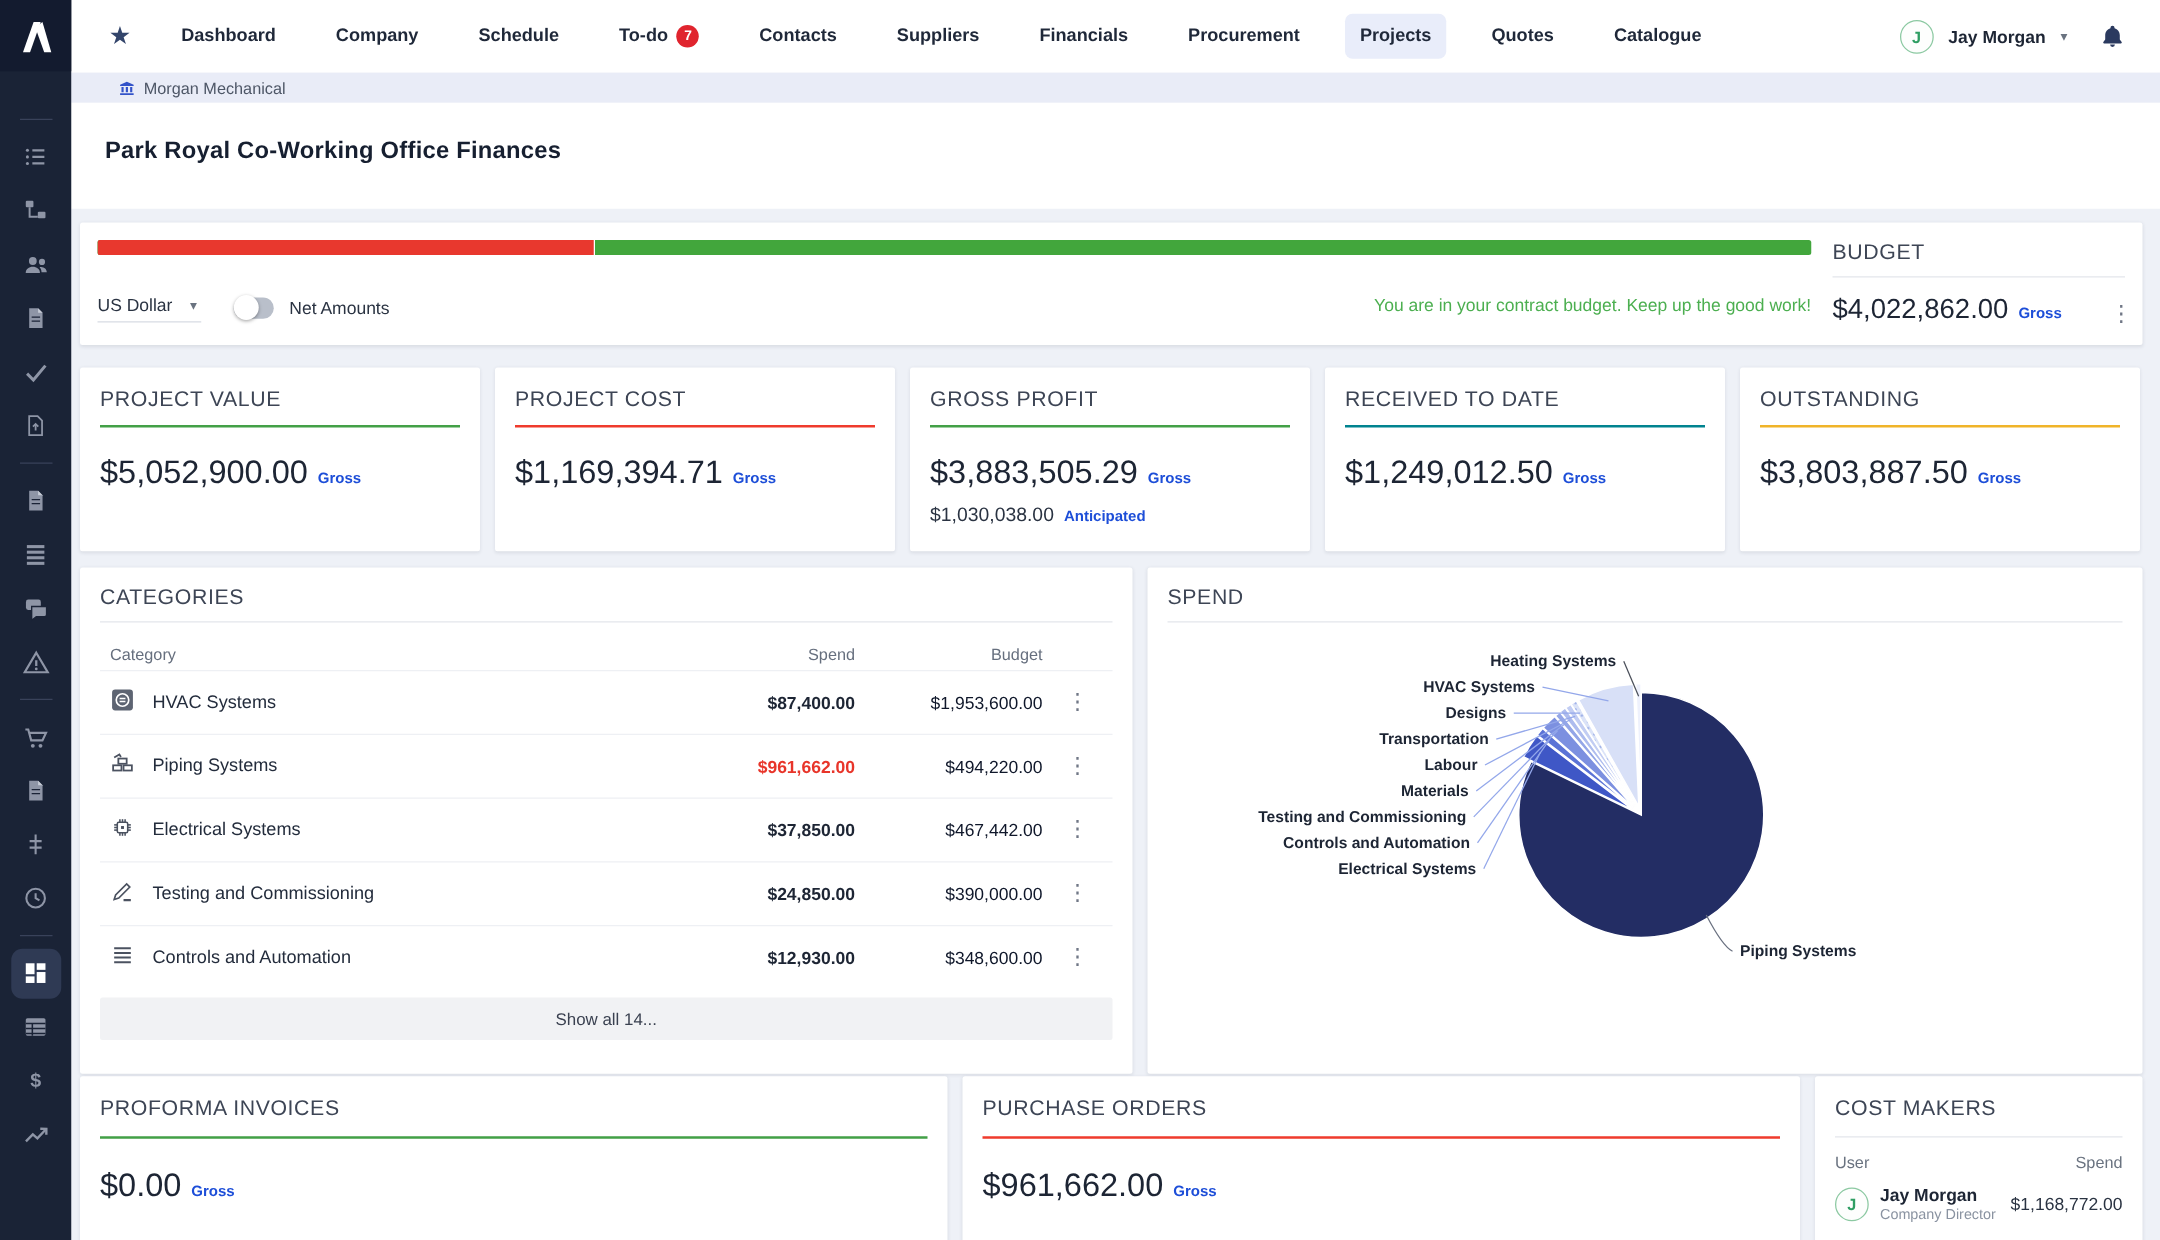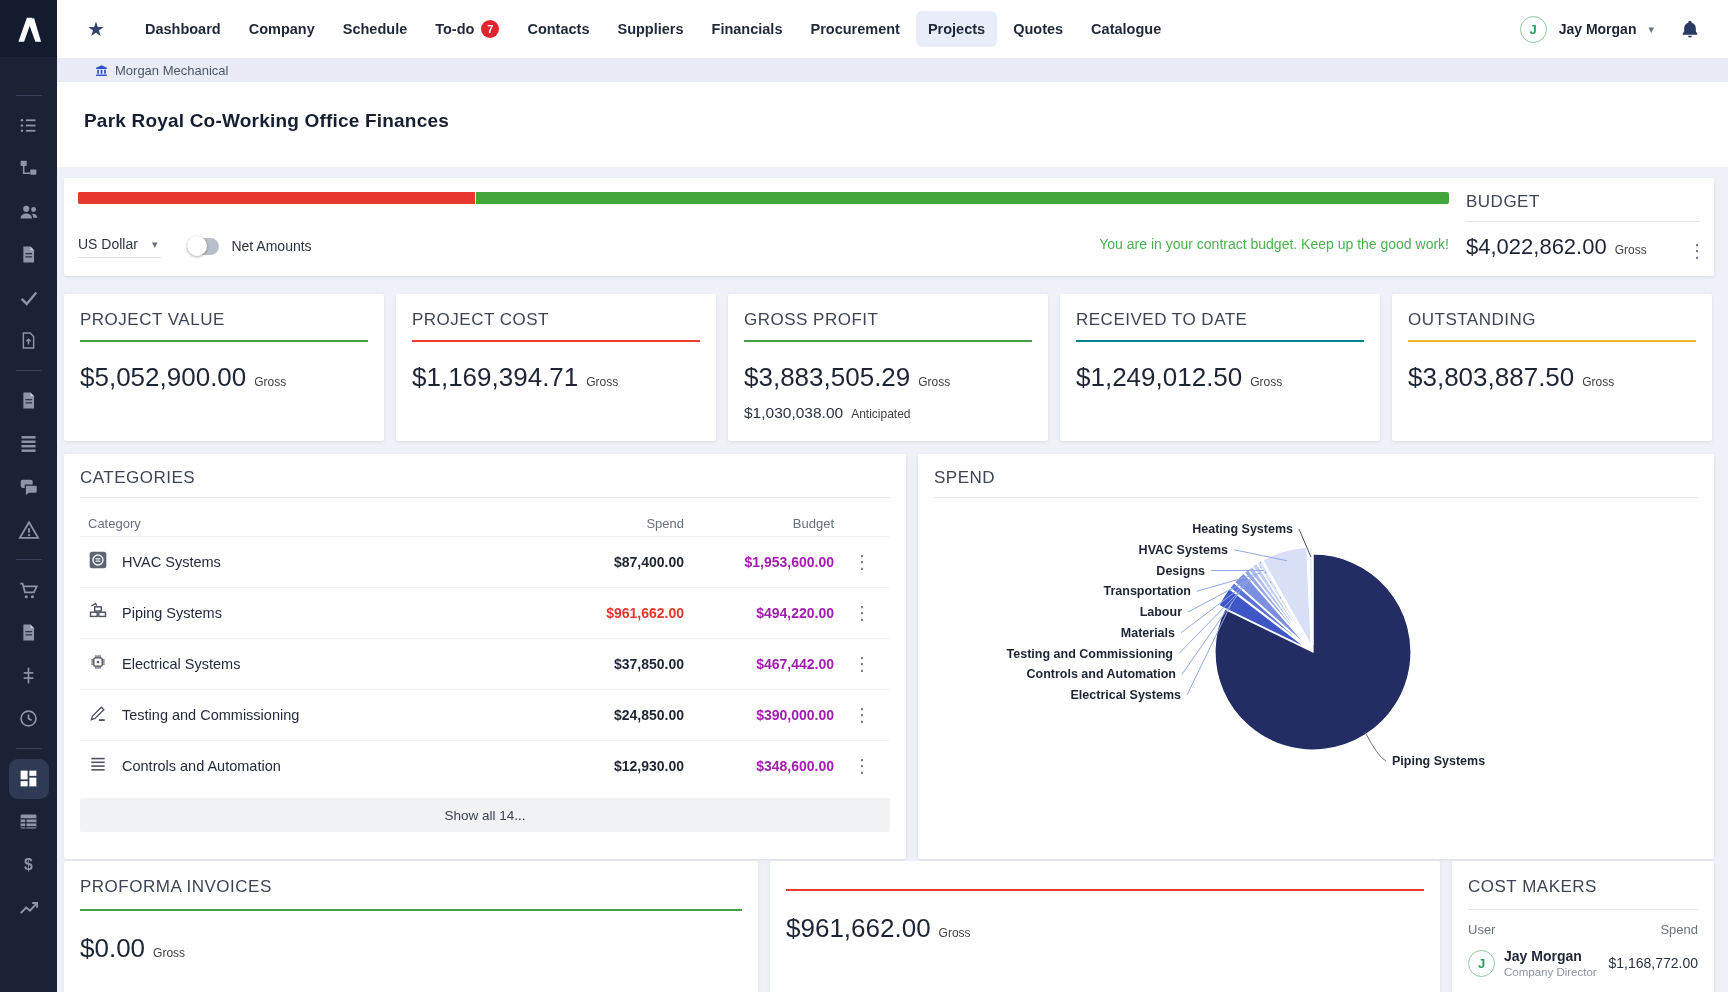--- a/index.html
+++ b/index.html
@@ -12,21 +12,21 @@
   #logo{width:57px;height:57px;background:#131b2f;display:flex;align-items:center;justify-content:center;cursor:pointer;}
   #side-icons{display:flex;flex-direction:column;align-items:center;padding-top:30px;}
   .side-divider{width:26px;height:1px;background:#39425a;margin:8px 0;}
   .side-cell{height:43px;display:flex;align-items:center;justify-content:center;width:57px;cursor:pointer;}
   .side-cell svg{display:block;}
   .side-active{width:40px;height:40px;background:#2f3a54;border-radius:9px;display:flex;align-items:center;justify-content:center;}
 
   
   #header{position:absolute;left:57px;top:0;right:0;height:58px;background:#fff;display:flex;align-items:center;z-index:4;}
   #fav-star{margin-left:30px;font-size:20px;color:#33456b;line-height:1;cursor:pointer;}
-  #nav{display:flex;align-items:center;margin-left:28px;gap:4px;}
+  #nav{display:flex;align-items:center;margin-left:28px;gap:24px;}
   .nav-item{padding:10px 12px;font-size:14.5px;font-weight:700;color:#1f2839;border-radius:6px;cursor:pointer;display:flex;align-items:center;gap:7px;white-space:nowrap;}
   .nav-item.active{background:#e9edfa;}
   .nav-badge{background:#e0242e;color:#fff;font-size:11px;font-weight:700;width:18px;height:18px;border-radius:50%;display:flex;align-items:center;justify-content:center;}
   #header-right{margin-left:auto;display:flex;align-items:center;gap:12px;margin-right:28px;}
   .avatar{width:27px;height:27px;border-radius:50%;border:1.5px solid #8cc9a2;background:#fdfefd;color:#2f9e63;font-size:13px;font-weight:700;display:flex;align-items:center;justify-content:center;}
   #user-name{font-size:14px;font-weight:700;color:#1d2534;}
   .chev{font-size:11px;color:#6a7380;}
   #bell{margin-left:14px;cursor:pointer;display:flex;}
 
   
@@ -44,21 +44,21 @@
   #currency-select{display:flex;align-items:center;gap:14px;font-size:14px;color:#2a3342;border-bottom:1px solid #d8dce4;padding:2px 4px 5px 0;cursor:pointer;}
   #toggle{margin-left:26px;width:32px;height:17px;border-radius:9px;background:#b9bfca;position:relative;cursor:pointer;flex:none;}
   #toggle-knob{position:absolute;left:0;top:-1.5px;width:20px;height:20px;border-radius:50%;background:#fff;box-shadow:0 1px 3px rgba(0,0,0,.35);}
   #toggle-label{margin-left:12px;font-size:14px;color:#2a3342;}
   #budget-msg{position:absolute;right:265px;top:58px;font-size:14px;color:#4caf50;}
   #budget-block{position:absolute;left:1402px;top:14px;width:234px;}
   .sec-title{font-size:17px;font-weight:400;color:#3d4555;letter-spacing:.5px;}
   #budget-divider{height:1px;background:#e3e6ec;margin-top:9px;}
   .amount-row{display:flex;align-items:baseline;gap:8px;}
   #budget-amount{font-size:22px;color:#1d2534;margin-top:12px;}
-  .unit{font-size:12px;color:#404040;}
+  .unit{font-size:12px;color:#1d4ed8;font-weight:bold;}
   .kebab{color:#707786;font-size:18px;line-height:1;cursor:pointer;padding:2px 6px;}
   #budget-kebab{position:absolute;right:2px;top:62px;}
 
   
   #stats-row{position:absolute;left:64px;top:294px;display:flex;gap:12px;}
   .stat-card{position:relative;width:320px;height:147px;background:#fff;border-radius:2px;box-shadow:0 1px 3px rgba(25,35,60,.10);padding:16px;}
   .stat-underline{height:2px;margin-top:10px;}
   .stat-amount{font-size:26px;color:#1d2534;margin-top:20px;}
   .stat-secondary{margin-top:11px;font-size:15.5px;color:#2a3342;}
   .stat-secondary .unit{font-size:12px;}
@@ -69,21 +69,21 @@
   #cat-header,#cat-rows .cat-row{display:flex;align-items:center;justify-content:center;}
   #cat-header{margin-top:12px;height:26px;font-size:13px;color:#666f7e;}
   .col-name{flex:1;display:flex;align-items:center;gap:14px;padding-left:8px;}
   .col-spend{width:170px;text-align:right;}
   .col-budget{width:150px;text-align:right;}
   .col-kebab{width:56px;text-align:center;}
   .cat-row{height:51px;border-top:1px solid #eef0f4;cursor:pointer;}
   .cat-name{font-size:14.5px;color:#232c3c;}
   .cat-spend{font-size:14px;font-weight:700;color:#1d2534;}
   .cat-spend.over{color:#e8352a;}
-  .cat-budget{font-size:14px;color:#a21caf;font-weight:bold;}
+  .cat-budget{font-size:14px;color:#0f172a;}
   #show-all{margin-top:7px;height:34px;background:#f1f2f4;display:flex;align-items:center;justify-content:center;
             font-size:13.5px;color:#3a4150;cursor:pointer;border-radius:2px;}
 
   
   #spend-card{left:918px;top:454px;width:796px;height:405px;padding:14px 16px;}
   #spend-svg{position:absolute;left:0;top:56px;}
 
   
   #proforma-card{left:64px;top:861px;width:694px;height:220px;padding:16px;}
   #purchase-card{left:770px;top:861px;width:670px;height:220px;padding:16px;}
@@ -577,20 +577,21 @@
   <section class="card" id="proforma-card">
     <div class="sec-title">PROFORMA INVOICES</div>
     <div class="big-underline" id="proforma-underline" style="background: rgb(67, 160, 71);"></div>
     <div class="amount-row big-amount">
       <span>$0.00</span>
       <span class="unit">Gross</span>
     </div>
   </section>
 
   <section class="card" id="purchase-card">
+    <div class="sec-title">PURCHASE ORDERS</div>
     <div class="big-underline" id="purchase-underline" style="background: rgb(239, 59, 45);"></div>
     <div class="amount-row big-amount">
       <span>$961,662.00</span>
       <span class="unit">Gross</span>
     </div>
   </section>
 
   <section class="card" id="costmakers-card">
     <div class="sec-title">COST MAKERS</div>
     <div id="cm-divider"></div>

